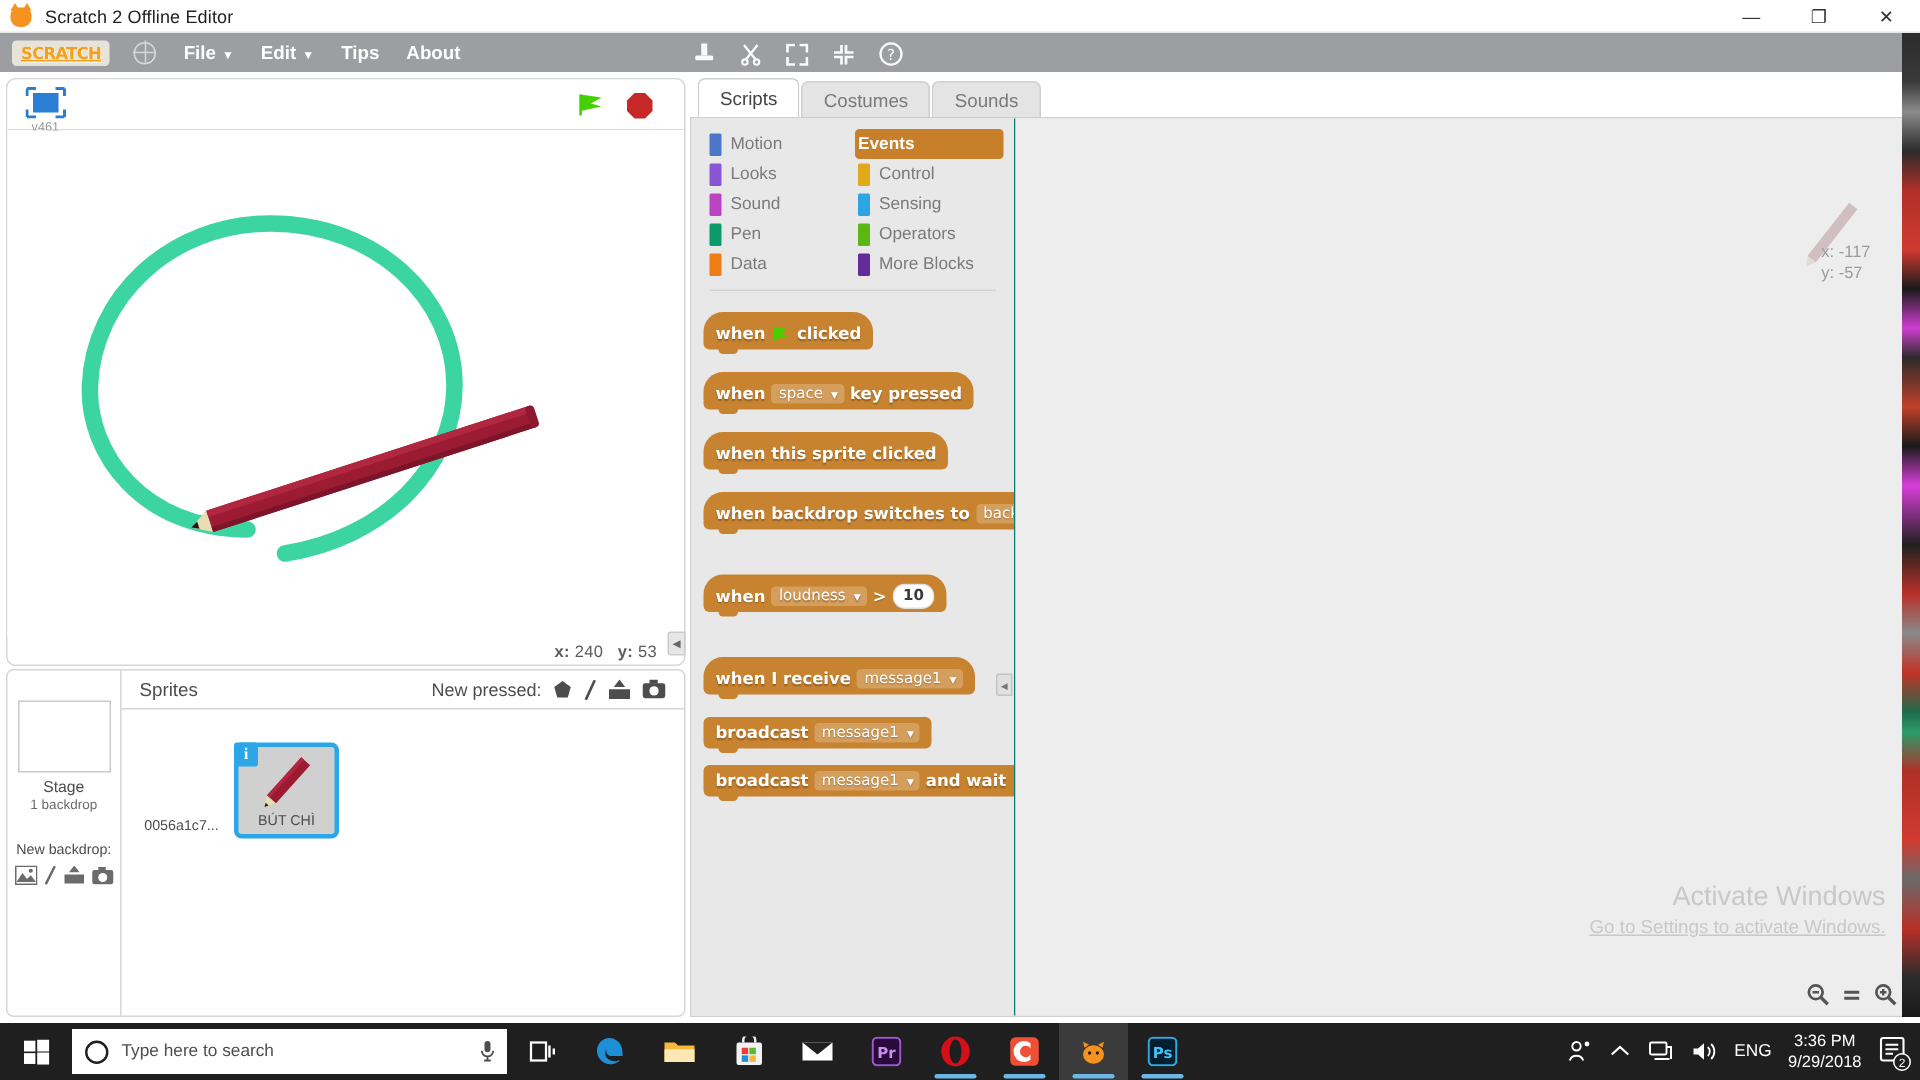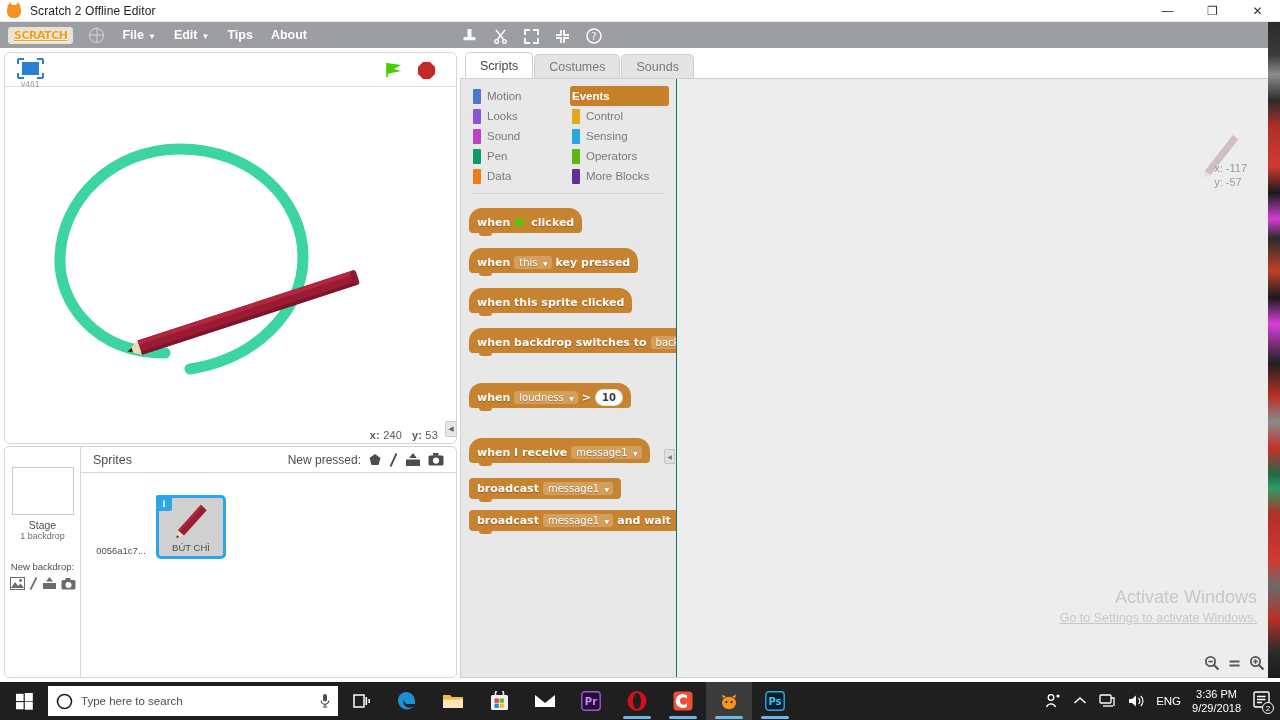--- a/index.html
+++ b/index.html
@@ -509,21 +509,21 @@
                 <rect x="1.4" y="1" width="1.2" height="9.5" fill="#45d000"></rect>
               </svg>
               <span>clicked</span>
               <span class="notch"></span>
             </div>
           </div>
 
           <div class="pb-row">
             <div class="blk hat events">
               <span>when</span>
-              <span class="drop">this</span>
+              <span class="drop">space</span>
               <span>key pressed</span>
               <span class="notch"></span>
             </div>
           </div>
 
           <div class="pb-row">
             <div class="blk hat events">
               <span>when this sprite clicked</span>
               <span class="notch"></span>
             </div>

